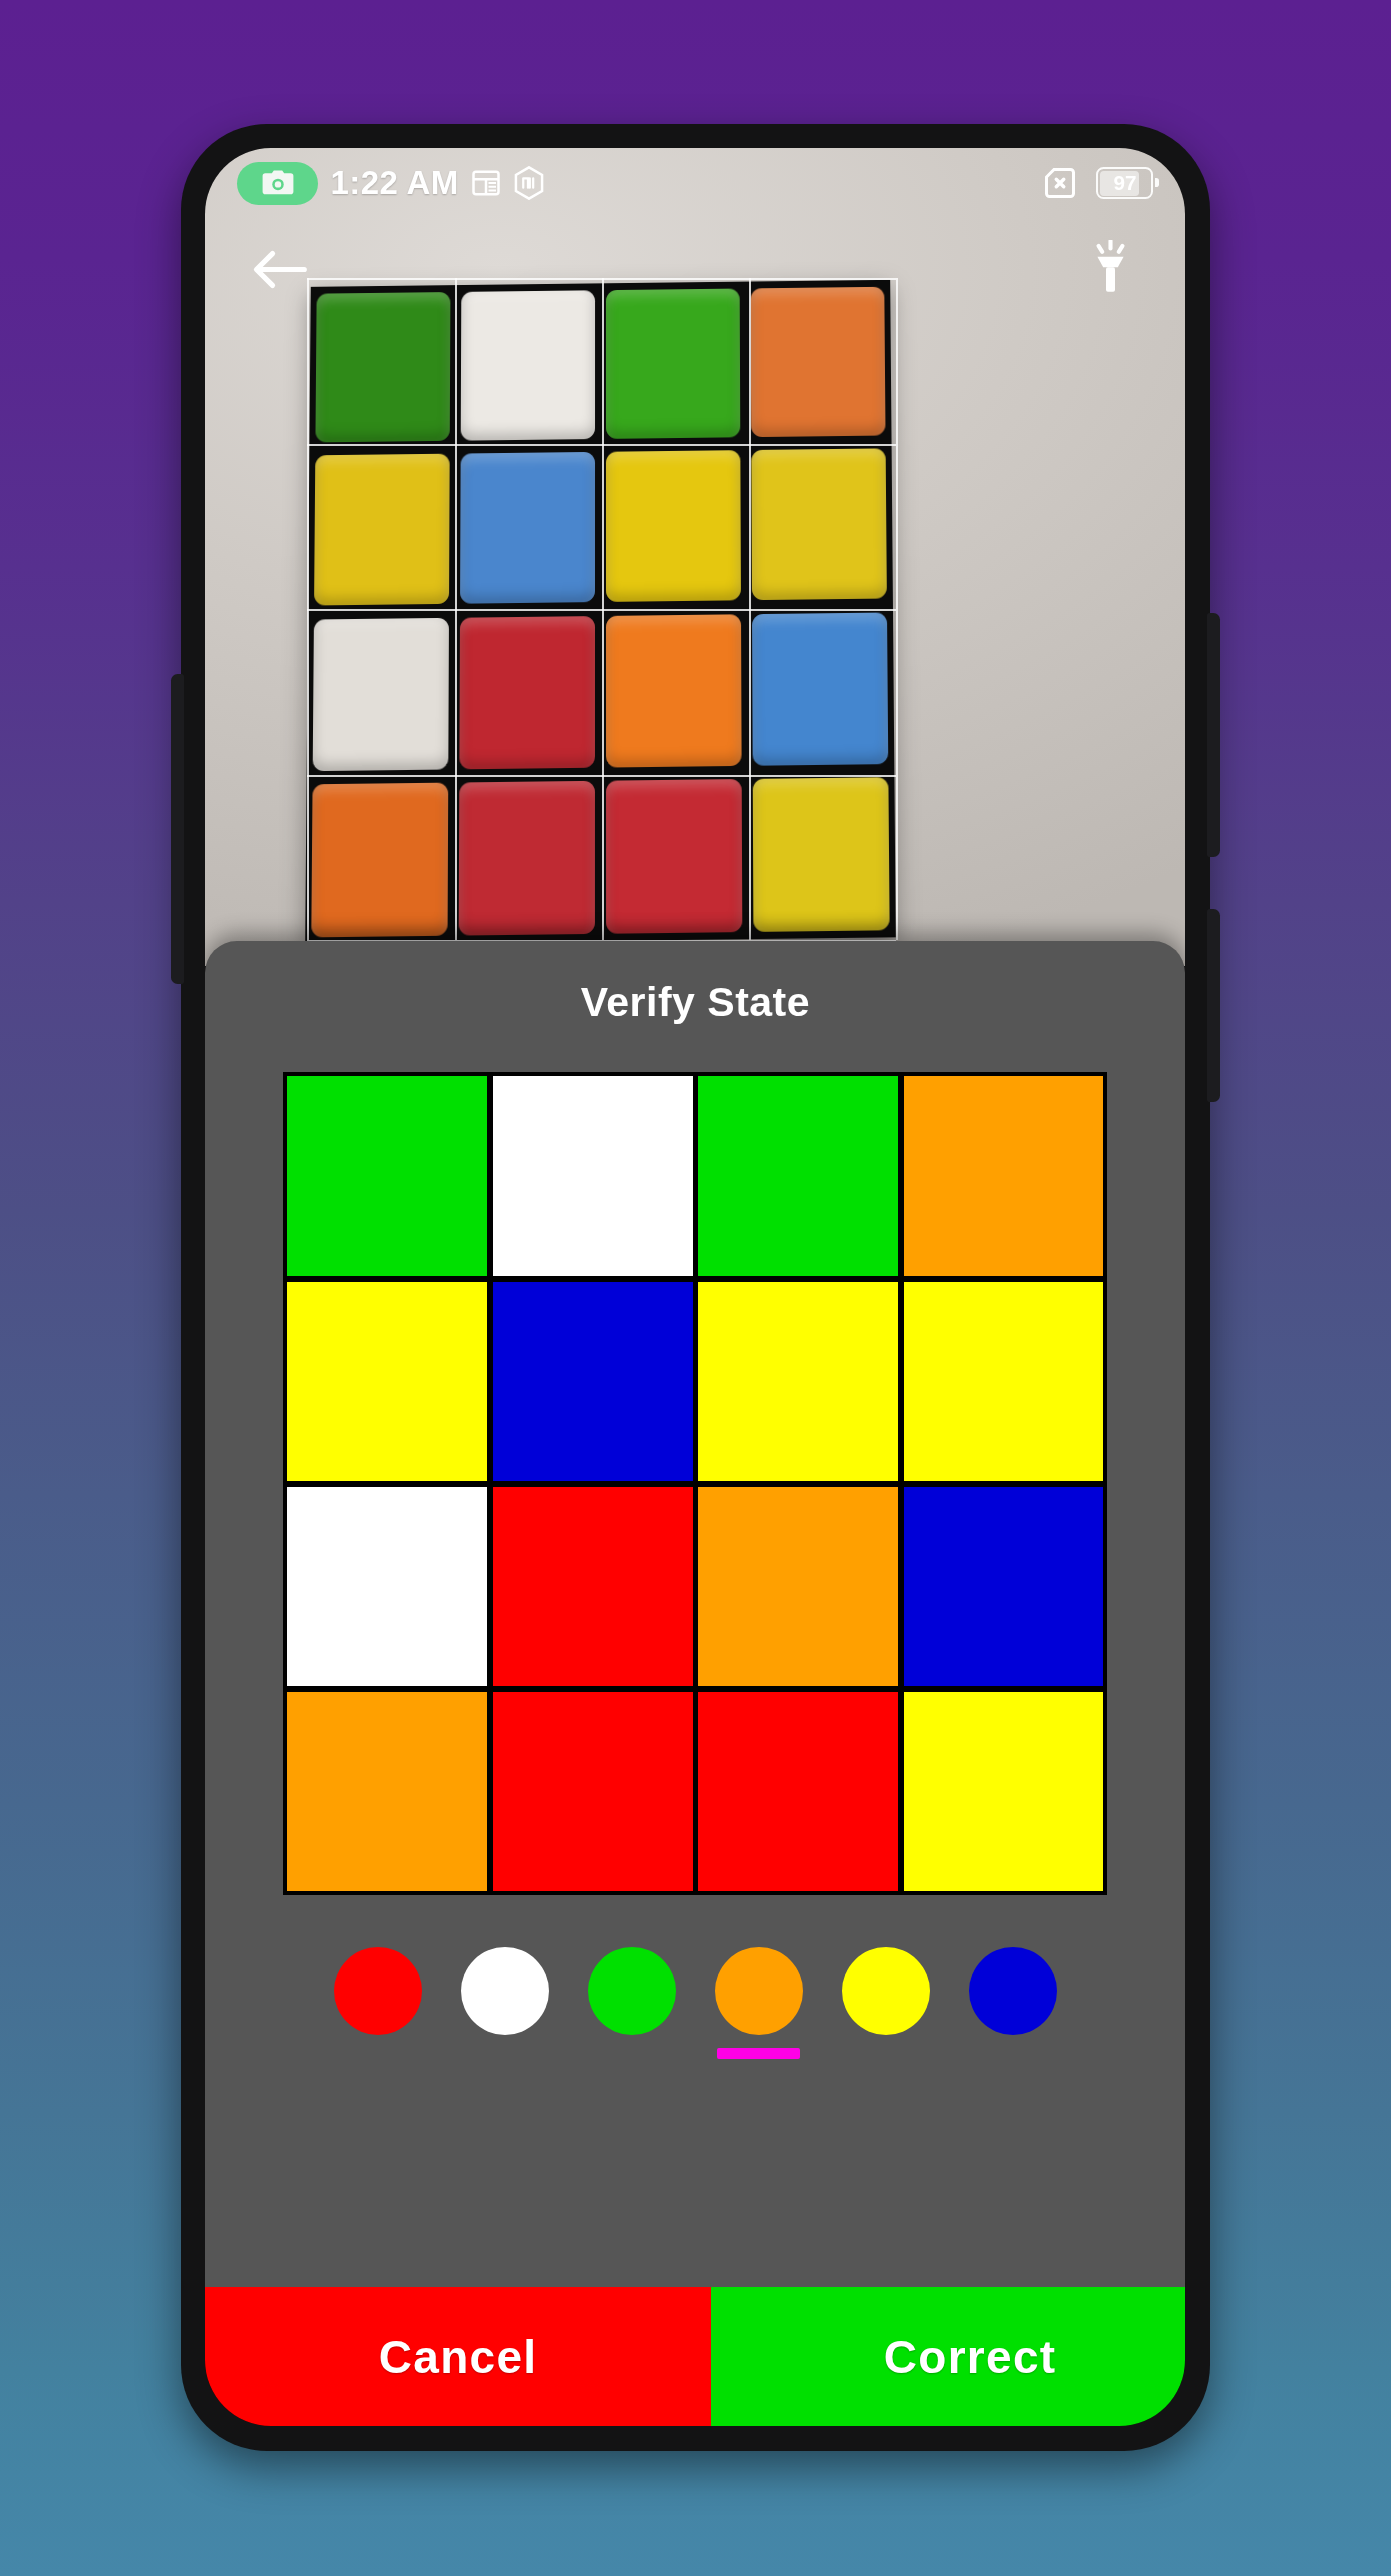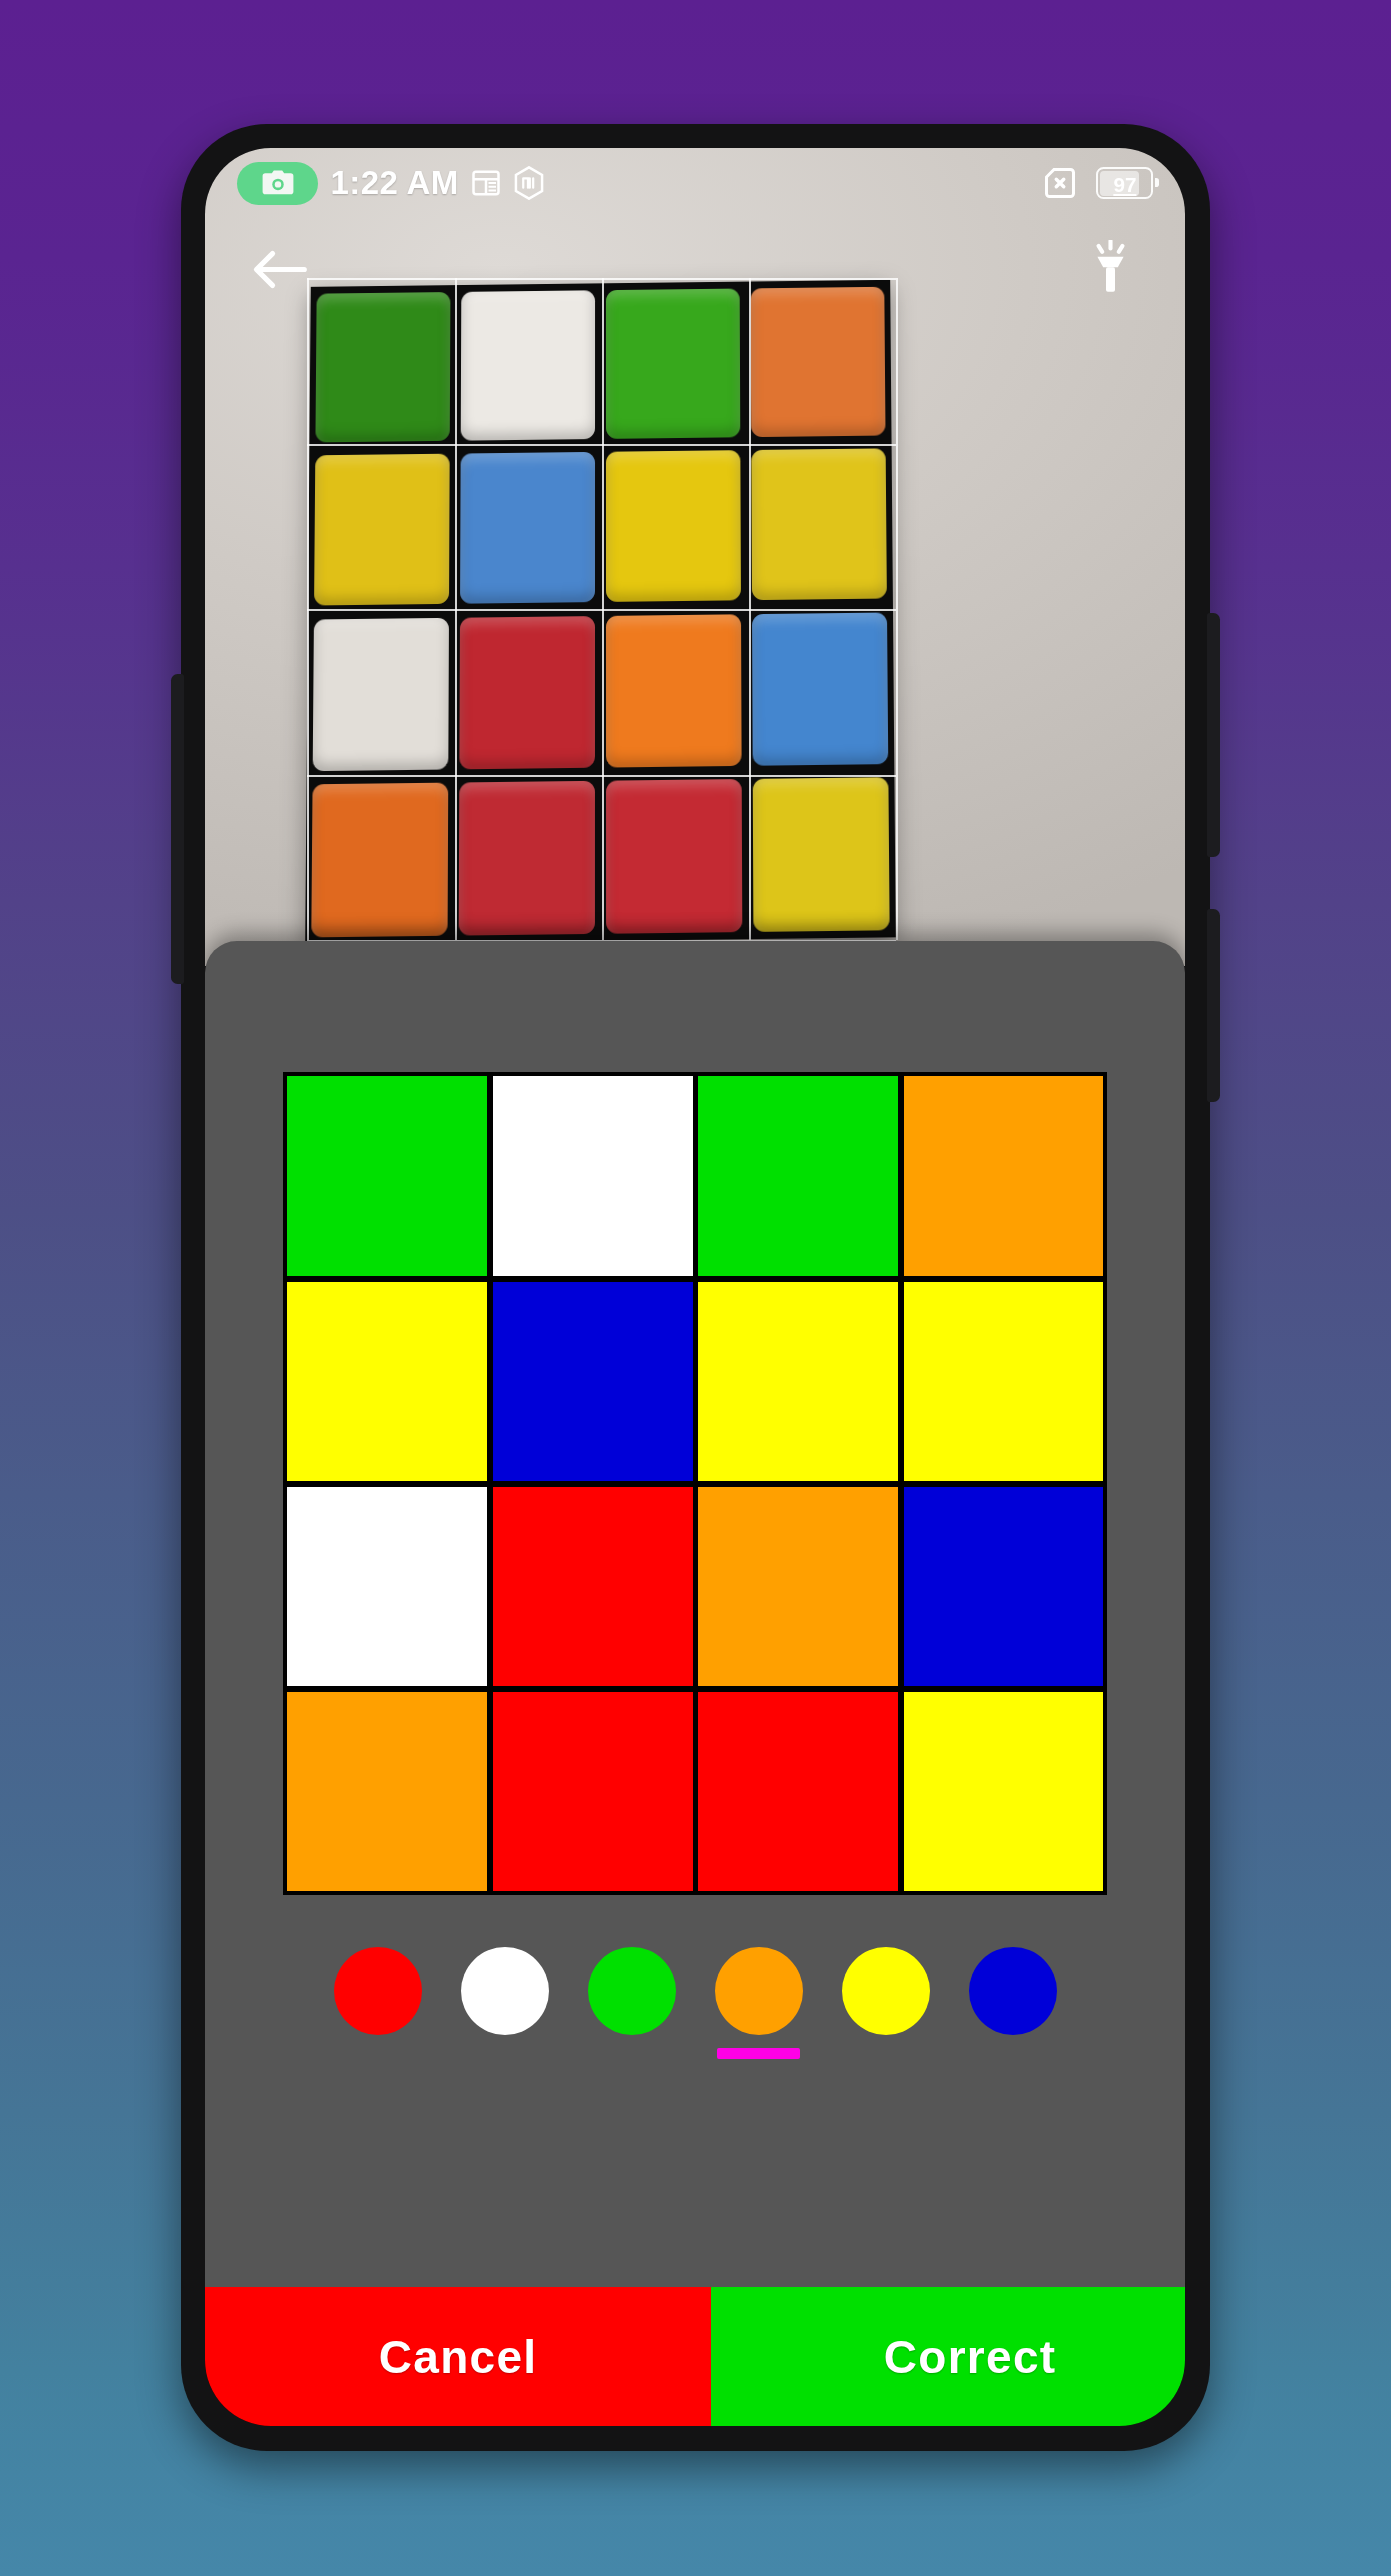--- a/index.html
+++ b/index.html
@@ -141,21 +141,21 @@
   }
   #status-right {
     margin-left: auto;
     display: flex; align-items: center; gap: 15px;
   }
   .battery-box {
     position: relative;
     width: 53px; height: 28px;
     border: 2.8px solid rgba(255,255,255,0.92);
     border-radius: 7.5px;
-    display: flex; align-items: flex-end; justify-content: center; text-decoration: underline;
+    display: flex; align-items: center; justify-content: center;
   }
   .battery-box::after {
     content: "";
     position: absolute;
     right: -7.5px; top: 8.5px;
     width: 3.8px; height: 9.4px;
     border-radius: 0 2.8px 2.8px 0;
     background: rgba(255,255,255,0.92);
   }
   .battery-fill {
@@ -382,20 +382,21 @@
           <path d="M5.6 3.2l2 3.1" stroke="#ffffff" stroke-width="2.2" stroke-linecap="round"></path>
           <path d="M18.4 3.2l-2 3.1" stroke="#ffffff" stroke-width="2.2" stroke-linecap="round"></path>
           <path d="M5 9h14l-3.1 5.6h-7.8z" fill="#ffffff"></path>
           <rect x="9.6" y="14.6" width="4.8" height="13" rx="1" fill="#ffffff"></rect>
         </svg>
       </div>
     </div>
 
     <div id="verify-dialog">
 
+      <div id="dialog-title">Verify State</div>
 
       <div id="state-grid">
           <div class="state-cell" style="background: rgb(0, 224, 0);"></div>
           <div class="state-cell" style="background: rgb(255, 255, 255);"></div>
           <div class="state-cell" style="background: rgb(0, 224, 0);"></div>
           <div class="state-cell" style="background: rgb(255, 160, 0);"></div>
           <div class="state-cell" style="background: rgb(255, 255, 0);"></div>
           <div class="state-cell" style="background: rgb(0, 0, 216);"></div>
           <div class="state-cell" style="background: rgb(255, 255, 0);"></div>
           <div class="state-cell" style="background: rgb(255, 255, 0);"></div>

